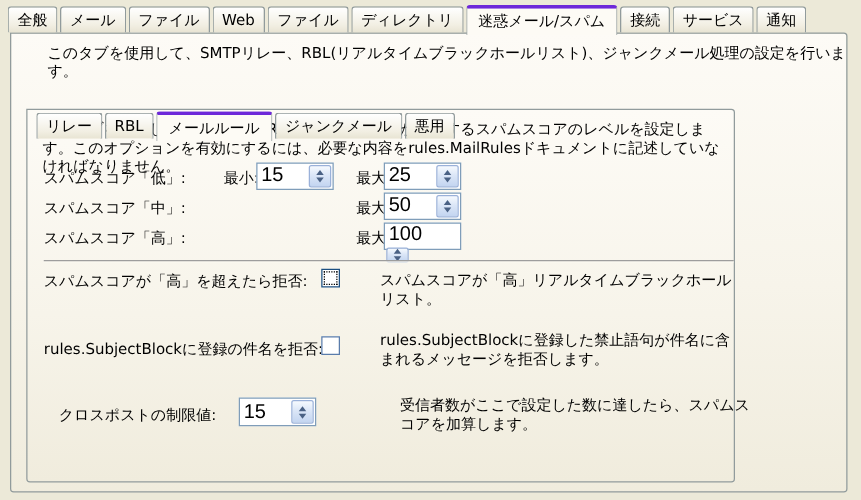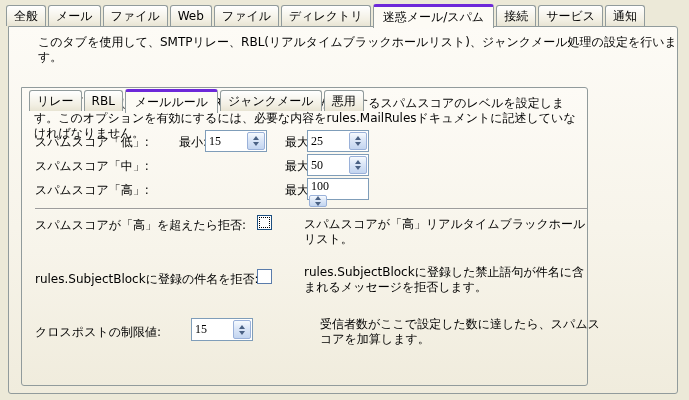--- a/index.html
+++ b/index.html
@@ -49,22 +49,22 @@
   .spinbox{
     position:absolute;
     background:#fff;
     border:1px solid #7f9db9;
     display:flex;align-items:stretch;
     box-sizing:border-box;
   }
   .spinbox input{
     flex:1 1 auto;width:30px;
     border:none;outline:none;
-    font-family:Liberation Serif, serif;
-    font-size:12px;padding:0 0 0 3px;margin:0;
+    font-family:Liberation Sans, sans-serif;
+    font-size:16px;padding:0 0 0 3px;margin:0;
     background:transparent;color:#000;
   }
   .spinbtn{
     width:16px;margin:1px;
     border:1px solid #9ab1d9;border-radius:2px;
     background:linear-gradient(180deg,#f6fafe 0%,#dbe6f7 45%,#c3d5f0 100%);
     display:flex;flex-direction:column;
     align-items:center;justify-content:center;gap:2px;
     cursor:default;
   }
@@ -162,21 +162,21 @@
       <div class="divider" style="left:13px;top:120px;width:552px;"></div>
 
       <div class="abs lbl" style="left:13px;top:129px;">スパムスコアが「高」を超えたら拒否:</div>
       <div class="checkbox focused" style="left:235px;top:127px;"></div>
       <div class="abs desc" style="left:282px;top:129px;width:288px;">スパムスコアが「高」リアルタイムブラックホールリスト。</div>
 
       <div class="abs lbl" style="left:13px;top:183px;">rules.SubjectBlockに登録の件名を拒否:</div>
       <div class="checkbox" style="left:235px;top:181px;"></div>
       <div class="abs desc" style="left:282px;top:177px;width:288px;">rules.SubjectBlockに登録した禁止語句が件名に含まれるメッセージを拒否します。</div>
 
-      <div class="abs lbl" style="left:13px;top:236px;text-align:center;">クロスポストの制限値:</div>
+      <div class="abs lbl" style="left:25px;top:236px;text-align:center;">クロスポストの制限値:</div>
       <div class="spinbox" style="left:169px;top:230px;width:62px;height:23px;">
         <input value="15" style="">
         <div class="spinbtn">
           <span class="arrow-up"></span>
           <span class="arrow-down"></span>
         </div>
       </div>
       <div class="abs desc" style="left:298px;top:229px;width:288px;">受信者数がここで設定した数に達したら、スパムスコアを加算します。</div>
 
     </div>

